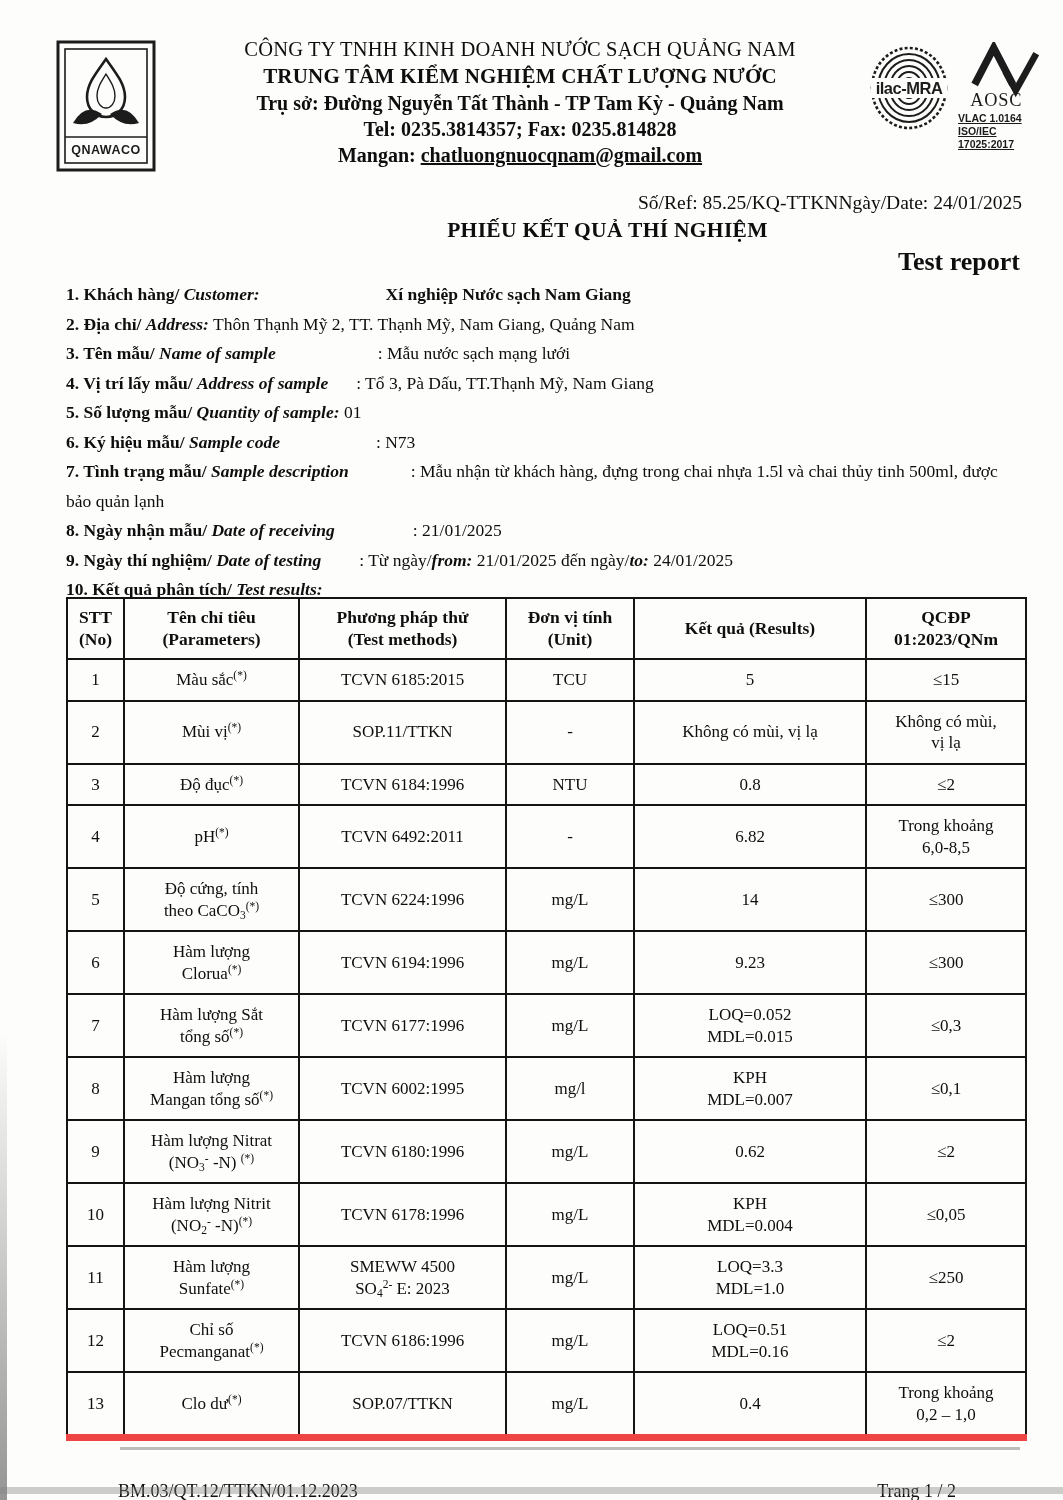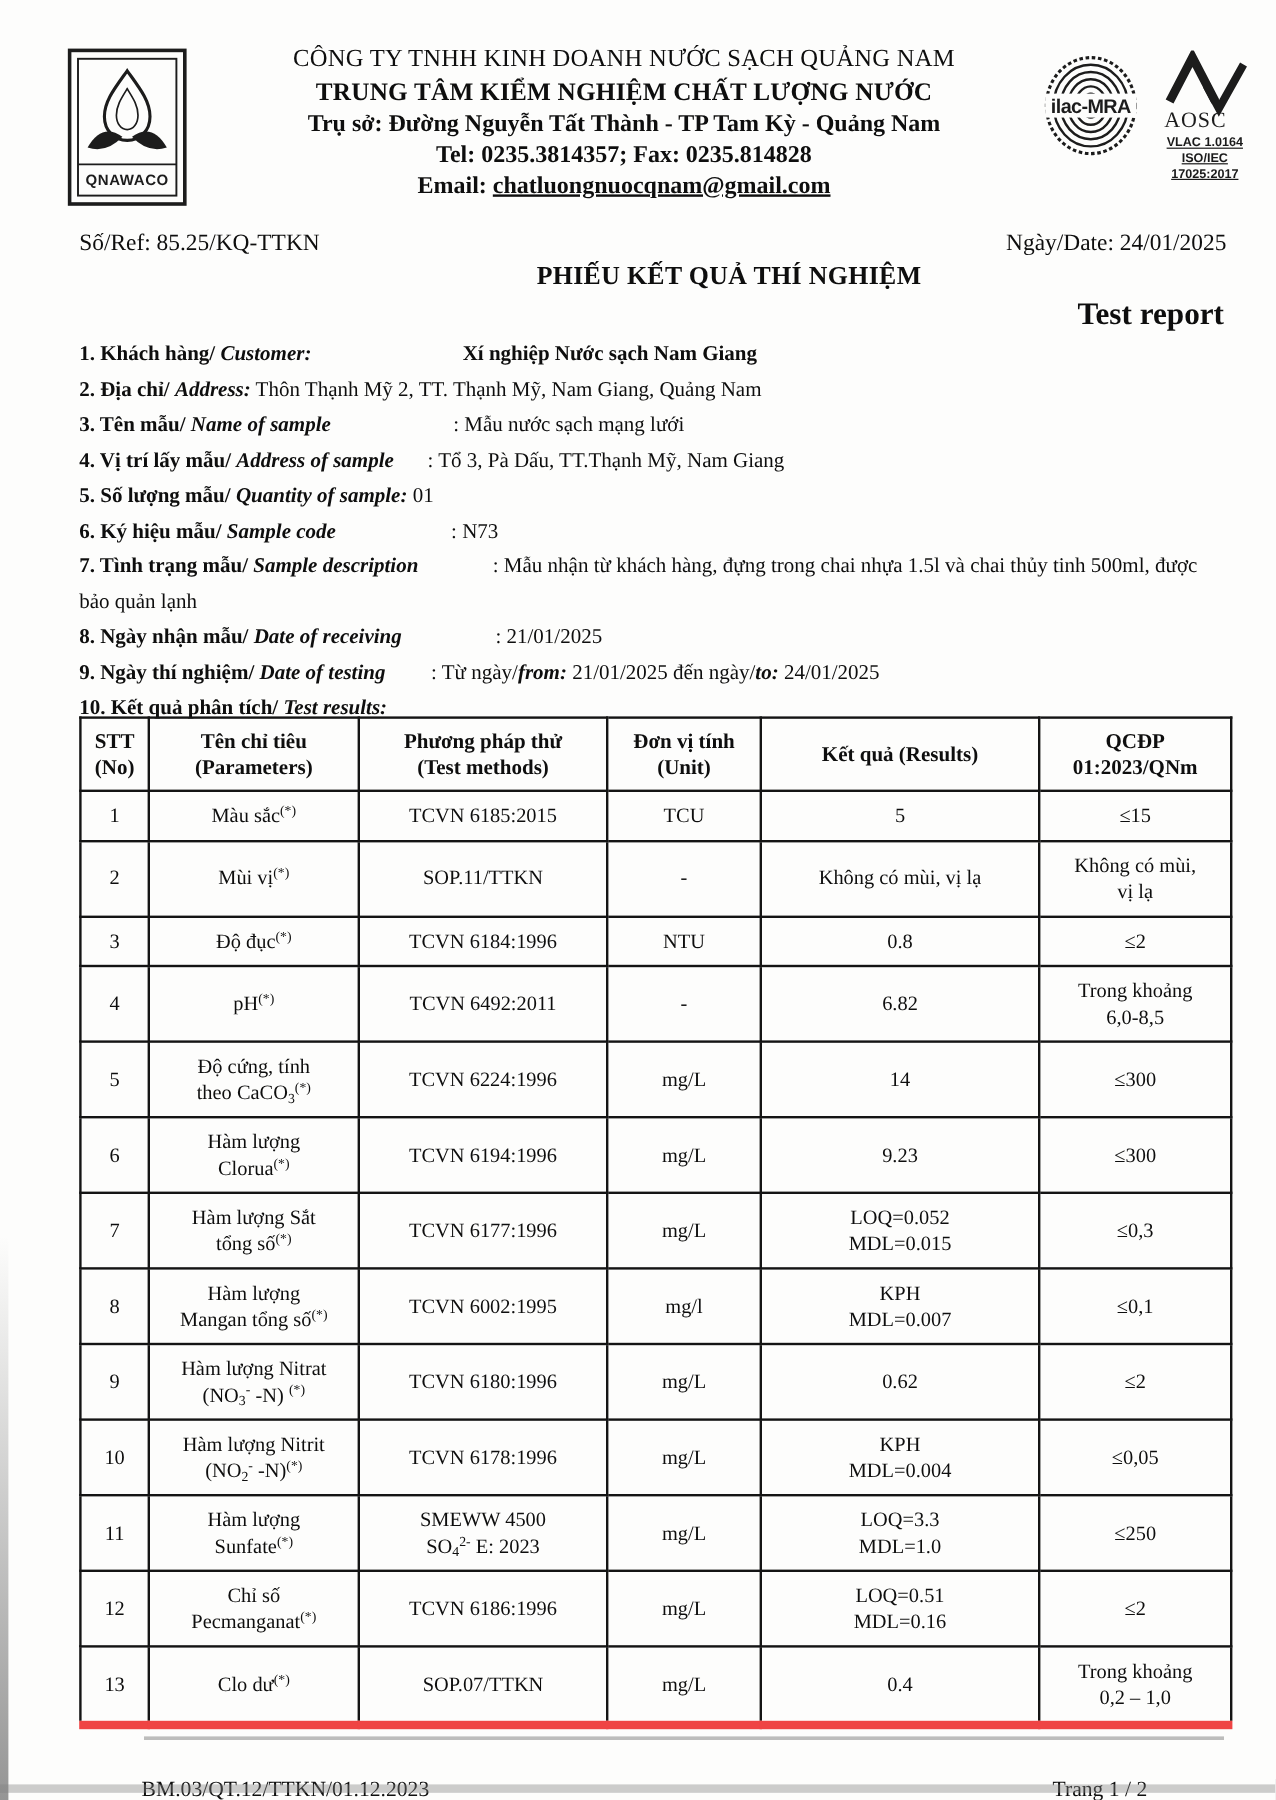--- a/index.html
+++ b/index.html
@@ -13,27 +13,27 @@
   .logo-qnawaco { position:absolute; left:46px; top:40px; width:100px; height:132px;padding-left:10px; }
   .lh-center { position:absolute; left:150px; top:36px; width:740px; text-align:center; }
   .lh-company { font-size:20.5px; line-height:27px; letter-spacing:0.2px; }
   .lh-center-name { font-size:21px; line-height:27px; font-weight:bold; letter-spacing:0.2px; }
   .lh-address { font-size:20px; line-height:26px; font-weight:bold; }
   .lh-tel { font-size:20px; line-height:26px; font-weight:bold; }
   .lh-email { font-size:20px; line-height:27px; font-weight:bold; }
   .lh-email .u { text-decoration:underline; }
   .logos-right { position:absolute; left:870px; top:42px; width:180px; height:115px; }
   .ilac-wrap { position:absolute; left:0; top:4px; }
-  .aosc-wrap { position:absolute; left:88px; top:0; width:92px; text-align:center; }
+  .aosc-wrap { position:absolute; left:88px; top:0; width:92px; }
   .aosc-cap { font-family:"Liberation Sans", sans-serif; font-size:10.5px; font-weight:bold;
               line-height:13px; color:#1a1a1a;text-decoration:underline; }
 
   
   .ref-line { position:absolute; top:192px; left:66px; width:956px;
-              display:flex; justify-content:space-between; font-size:19.5px; }
+              display:flex; justify-content:flex-end; font-size:19.5px; }
   .doc-title { position:absolute; top:218px; left:195px; width:825px; text-align:center;
                font-size:21.5px; font-weight:bold; letter-spacing:0.3px; }
   .doc-subtitle { position:absolute; top:247px; left:195px; width:825px; text-align:right;
                   font-size:26px; font-weight:bold; }
 
   
   .info-list { position:absolute; top:280px; left:66px; width:958px; font-size:17.5px; }
   .info-line { line-height:29.5px; }
   .lb { font-weight:bold; }
   .en { font-weight:bold; font-style:italic; }
@@ -87,21 +87,21 @@
       <line x1="9" y1="97" x2="91" y2="97" stroke="#1c1c1c" stroke-width="1.6"></line>
       <text x="50" y="114" text-anchor="middle" font-family="Liberation Sans, sans-serif" font-size="12.5" font-weight="bold" letter-spacing="0.5" fill="#1c1c1c">QNAWACO</text>
     </svg>
   </div>
 
   <div class="lh-center">
     <div class="lh-company">CÔNG TY TNHH KINH DOANH NƯỚC SẠCH QUẢNG NAM</div>
     <div class="lh-center-name">TRUNG TÂM KIỂM NGHIỆM CHẤT LƯỢNG NƯỚC</div>
     <div class="lh-address">Trụ sở: Đường Nguyễn Tất Thành - TP Tam Kỳ -  Quảng Nam</div>
     <div class="lh-tel">Tel: 0235.3814357; Fax: 0235.814828</div>
-    <div class="lh-email"><span>Email:</span>
+    <div class="lh-email"><span>Mangan:</span>
       <span class="u">chatluongnuocqnam@gmail.com</span></div>
   </div>
 
   <div class="logos-right">
     <div class="ilac-wrap">
       <svg width="78" height="84" viewBox="0 0 78 84">
         <g fill="none" stroke="#1c1c1c" stroke-width="2">
           <ellipse cx="39" cy="42" rx="37" ry="40" stroke-dasharray="3 2.2" stroke-width="2.6"></ellipse>
           <ellipse cx="39" cy="42" rx="31" ry="34"></ellipse>
           <ellipse cx="39" cy="42" rx="25" ry="28"></ellipse>

